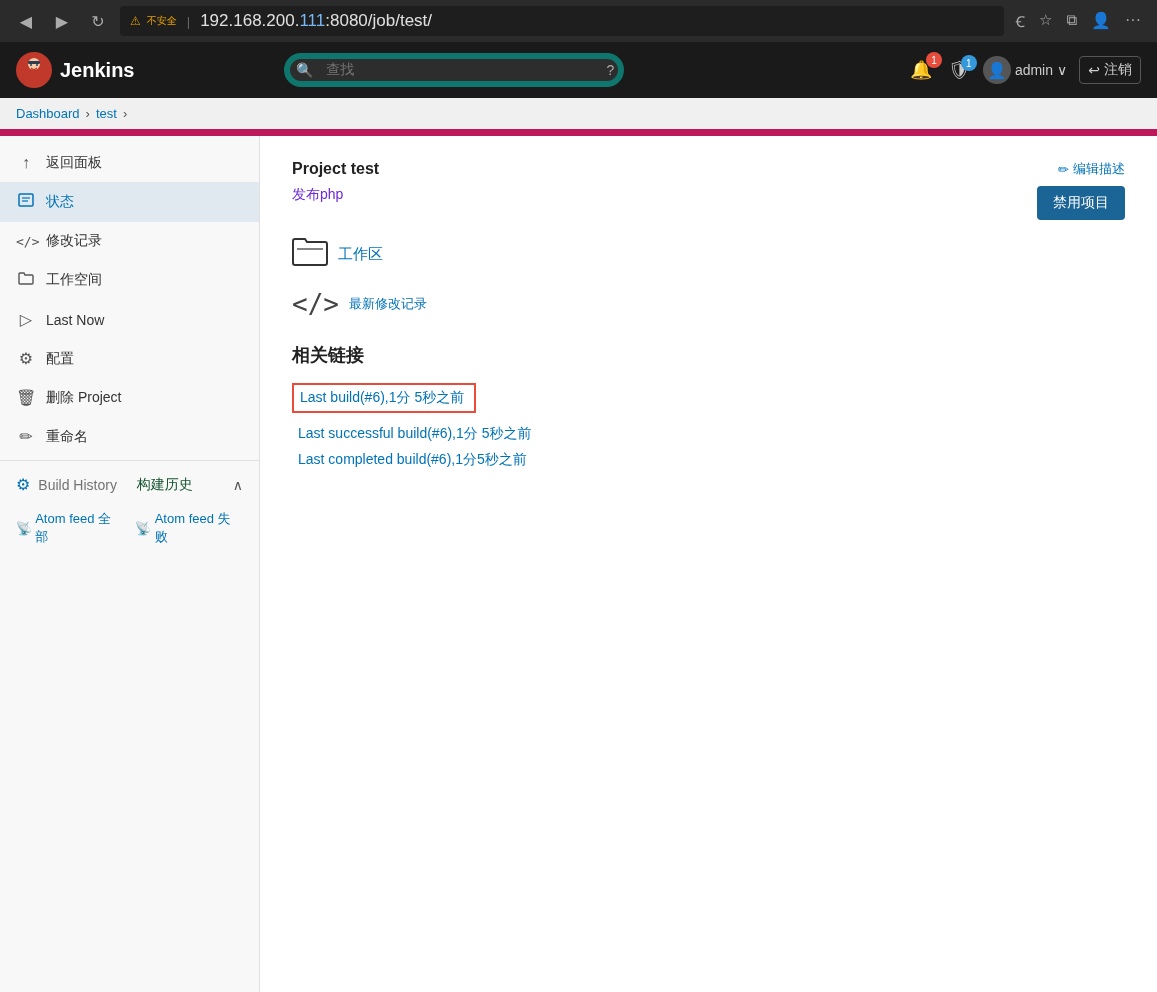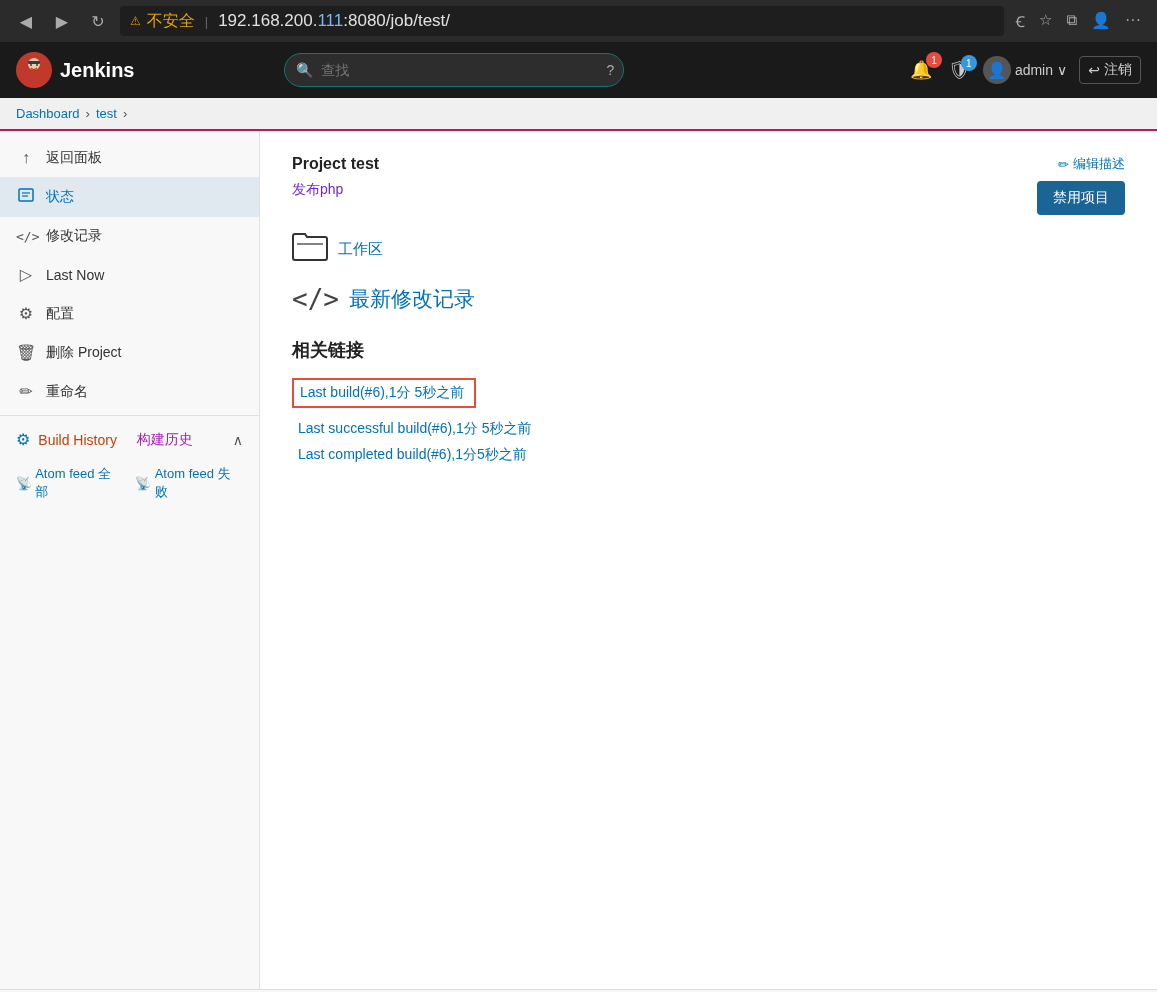--- a/index.html
+++ b/index.html
@@ -79,26 +79,27 @@
     .jenkins-search {
       flex: 1;
       max-width: 340px;
       margin: 0 auto;
       position: relative;
     }
     .jenkins-search input {
       width: 100%;
       height: 34px;
       border-radius: 17px;
-      border: 1px solid #0f766e;
+      border: 6px solid #0f766e;
       background: #2d2d2d;
       color: #ccc;
       padding: 0 36px 0 36px;
       font-size: 14px;
       outline: none;
+      font-family: Liberation Serif, serif;
     }
     .jenkins-search .search-icon {
       position: absolute;
       left: 12px;
       top: 50%;
       transform: translateY(-50%);
       color: #aaa;
       font-size: 14px;
     }
     .jenkins-search .help-icon {
@@ -194,21 +195,21 @@
 
     
     .breadcrumb {
       background: #f0f0f0;
       padding: 8px 16px;
       display: flex;
       align-items: center;
       gap: 6px;
       font-size: 13px;
       color: #555;
-      border-bottom: 2px solid #be185d;
+      border-bottom: 7px solid #be185d;
     }
     .breadcrumb a { color: #0073b7; text-decoration: none; }
 
     
     .main-layout {
       display: flex;
       min-height: calc(100vh - 42px - 56px - 36px);
     }
 
     
@@ -248,22 +249,22 @@
     }
     .build-history-section {
       padding: 10px 16px;
       display: flex;
       align-items: center;
       gap: 8px;
       font-size: 14px;
       cursor: pointer;
     }
     .build-history-section .bh-icon { color: #0073b7; font-size: 16px; }
-    .build-history-section .bh-label { color: #c2410c; font-weight: 500; text-align: right; }
-    .build-history-section .bh-label2 { color: #a21caf; }
+    .build-history-section .bh-label { color: #737373; font-weight: 500; text-align: right; }
+    .build-history-section .bh-label2 { color: #14532d; }
     .build-history-section .bh-chevron { margin-left: auto; color: #555; }
     .atom-feeds {
       padding: 6px 16px;
       display: flex;
       align-items: center;
       gap: 12px;
       font-size: 13px;
     }
     .atom-feeds a { color: #0073b7; text-decoration: none; display: flex; align-items: center; gap: 3px; }
 
@@ -328,21 +329,21 @@
     .change-record-row {
       display: flex;
       align-items: center;
       gap: 10px;
       margin-bottom: 24px;
     }
     .change-record-row .cr-icon {
       font-size: 24px;
       color: #444;
     }
-    .change-record-row a { color: #0073b7; text-decoration: none; font-size: 21px; }
+    .change-record-row a { color: #0073b7; text-decoration: none; font-size: 13px; }
 
     .related-links-title {
       font-size: 18px;
       font-weight: bold;
       margin-bottom: 16px;
       color: #222;
     }
 
     .related-links-list {
       list-style: none;
@@ -382,21 +383,21 @@
   </style>
 </head>
 <body>
 
 <div class="browser-chrome">
   <button class="browser-nav-btn">◀</button>
   <button class="browser-nav-btn">▶</button>
   <button class="browser-nav-btn">↻</button>
   <div class="browser-address-bar">
     <span class="warning-icon">⚠</span>
-    <span class="warning-icon" style="font-size:16px;">不安全</span>
+    <span class="warning-icon" style="font-size:10px;">不安全</span>
     <span style="color:#666;margin:0 4px;">|</span>
     <span style="color:#e0e0e0;font-size:17px;">
       <span>192.168.200.</span><span style="color:#7ab8f5;">111</span><span>:8080/job/test/</span>
     </span>
   </div>
   <div class="browser-actions">
     <span style="cursor:pointer;color:#aaa;font-size:15px;">Ꞓ</span>
     <span style="cursor:pointer;color:#aaa;font-size:15px;">☆</span>
     <span style="cursor:pointer;color:#aaa;font-size:15px;">⧉</span>
     <span style="cursor:pointer;color:#aaa;font-size:16px;">👤</span>
@@ -473,20 +474,28 @@
         </svg>
       </span>
       <span>状态</span>
     </div>
 
     <div class="sidebar-item">
       <span class="si-icon" style="font-size:13px;font-family:monospace;">&lt;/&gt;</span>
       <span>修改记录</span>
     </div>
 
+    <div class="sidebar-item">
+      <span class="si-icon">
+        <svg width="16" height="16" viewBox="0 0 16 16">
+          <path d="M1 4 Q1 3 2 3 L6 3 L7 5 L14 5 Q15 5 15 6 L15 13 Q15 14 14 14 L2 14 Q1 14 1 13 Z" fill="none" stroke="#555" stroke-width="1.4"></path>
+        </svg>
+      </span>
+      <span>工作空间</span>
+    </div>
 
     <div class="sidebar-item">
       <span class="si-icon">▷</span>
       <span>Last Now</span>
     </div>
 
     <div class="sidebar-item">
       <span class="si-icon">⚙</span>
       <span>配置</span>
     </div>

